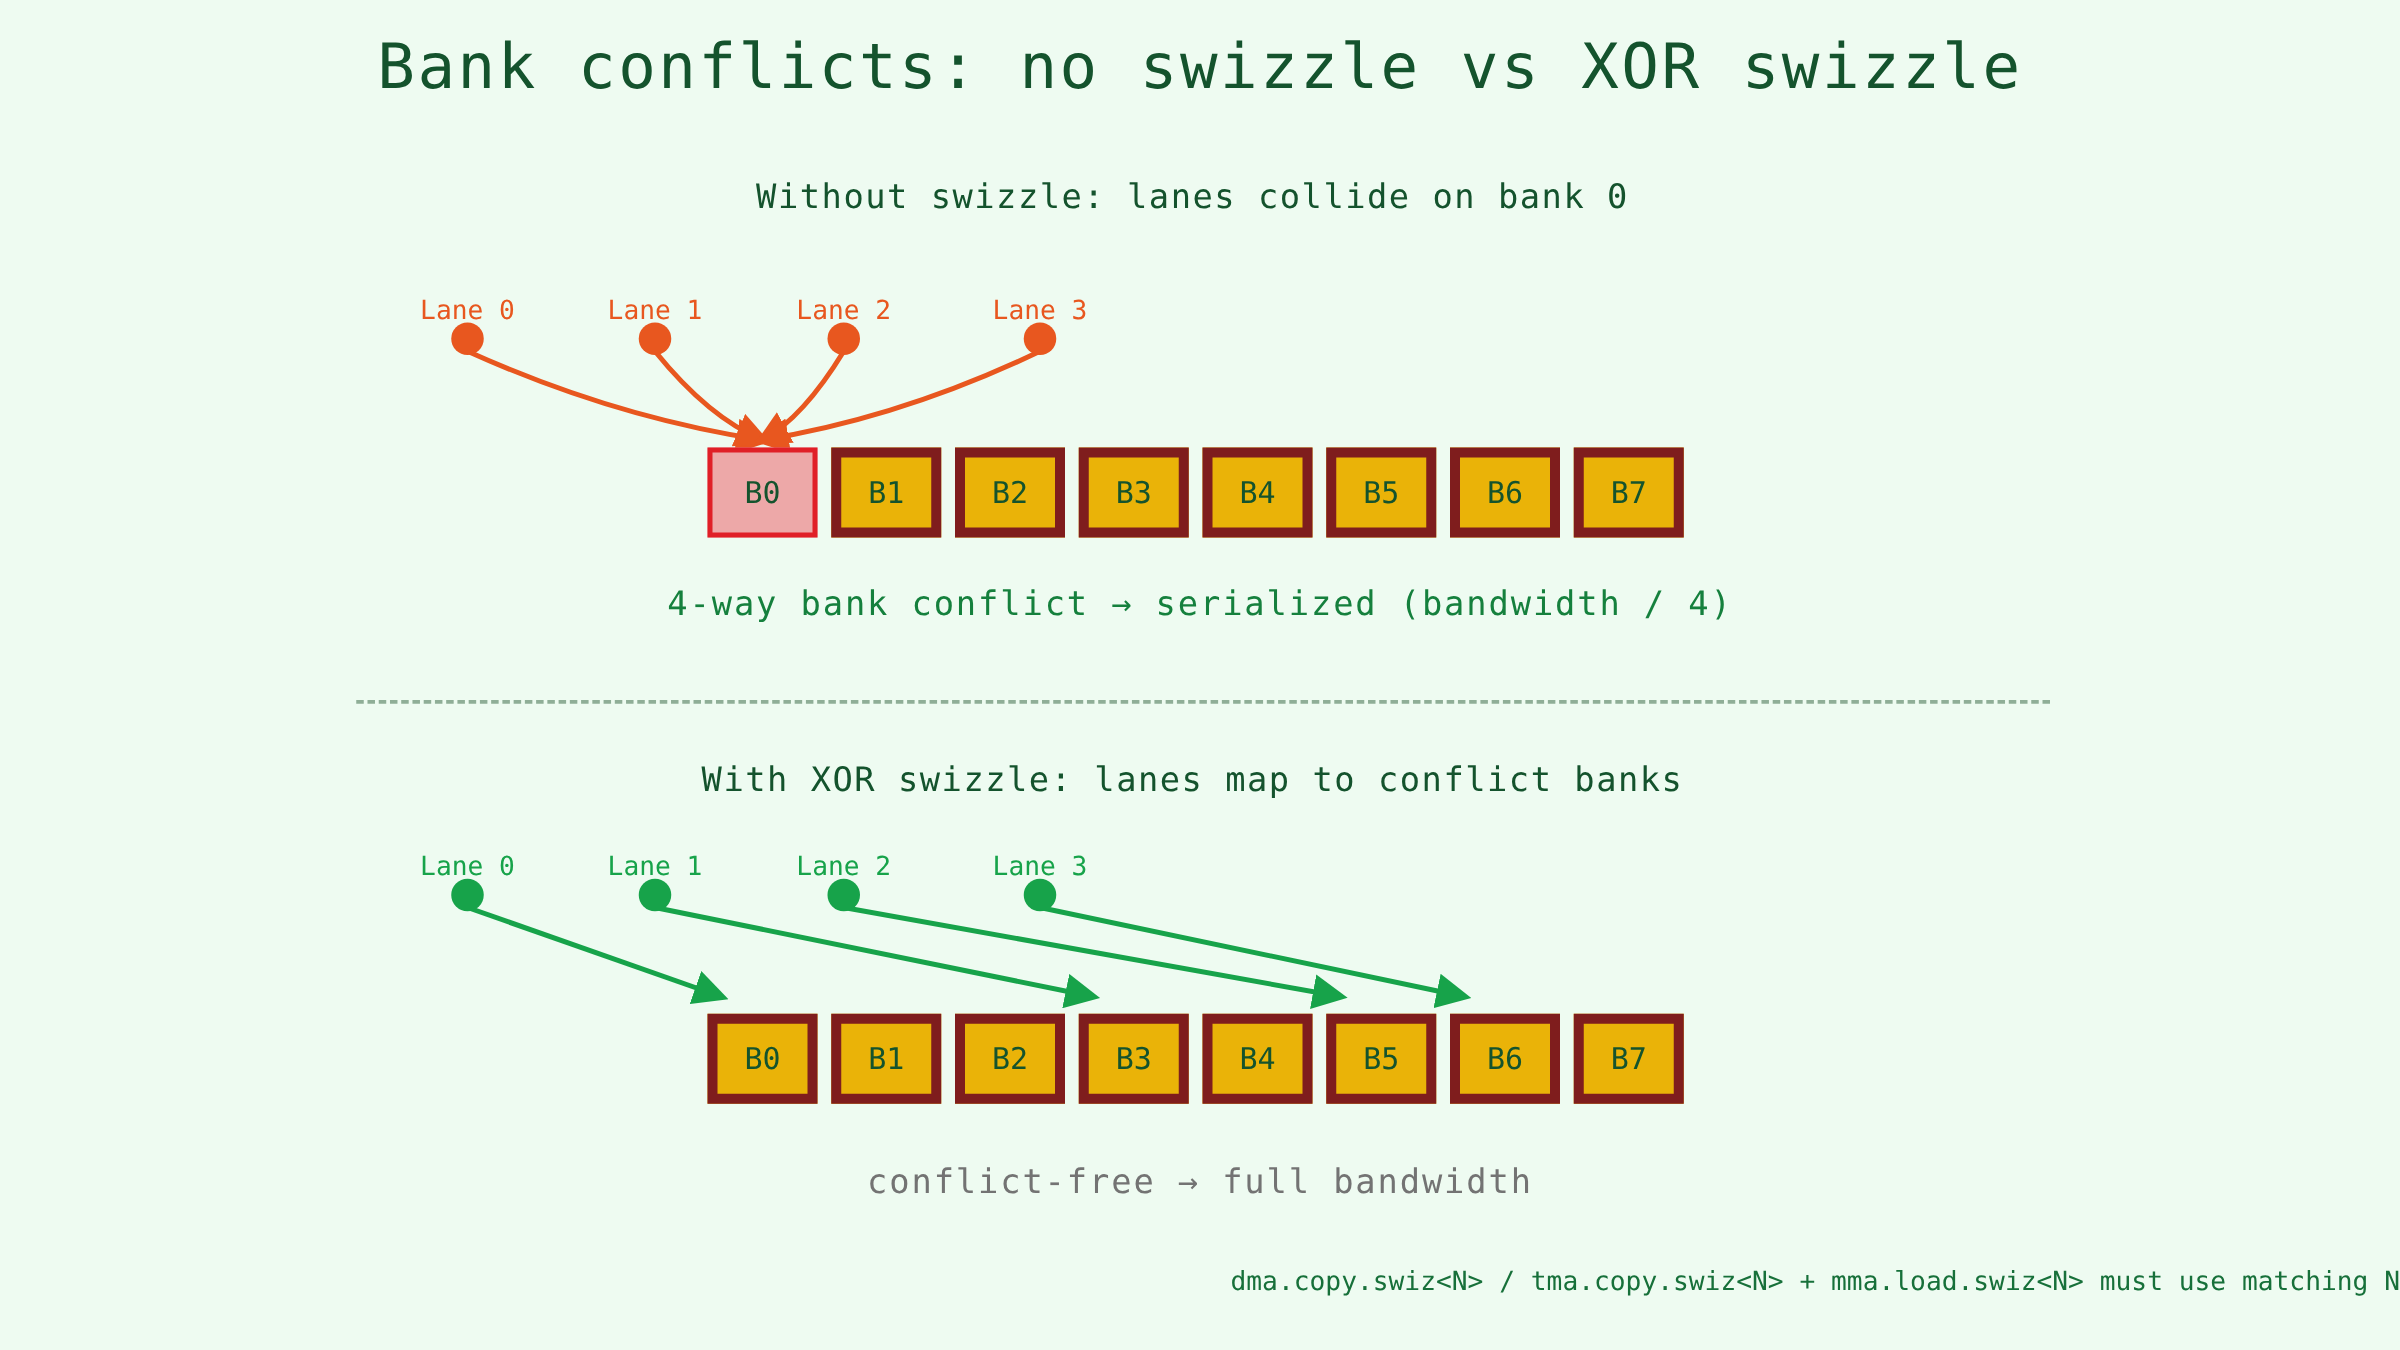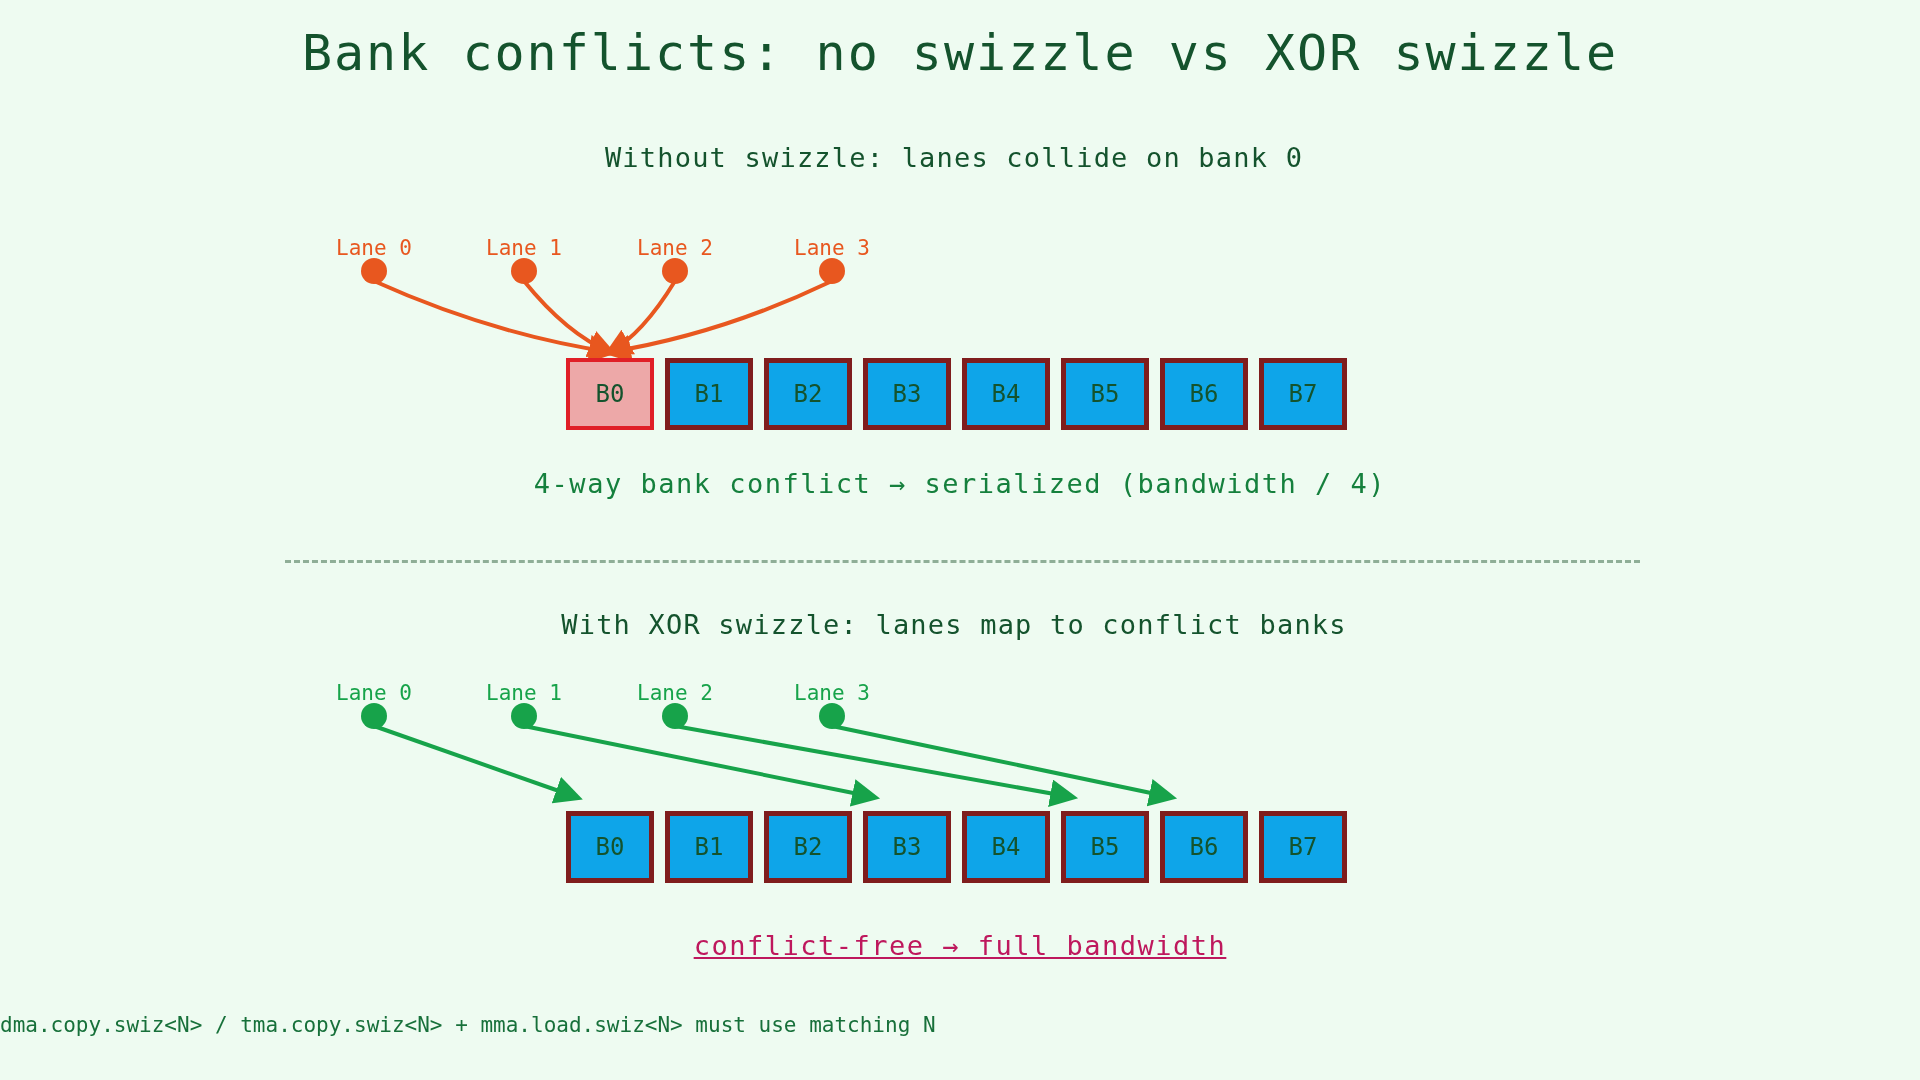--- a/index.html
+++ b/index.html
@@ -51,48 +51,48 @@
 
   .caption {
     position: absolute;
     left: 0;
     width: 1920px;
     text-align: center;
     font-size: 27px;
     letter-spacing: 1.5px;
   }
   #caption-top { top: 468px; color: #15803d; }
-  #caption-bottom { top: 930px; color: #be185d; text-decoration: underline; }
+  #caption-bottom { top: 930px; color: #737373; }
 
   .footer-note {
     position: absolute;
     left: 0;
     top: 1013px;
     width: 1920px;
-    text-align: left;
+    text-align: right;
     font-size: 21px;
     color: #17703a;
   }
 
   .lane-label {
     position: absolute;
     font-size: 21px;
     transform: translateX(-50%);
     white-space: nowrap;
   }
   .lane-label.top { color: #e8571f; }
   .lane-label.bottom { color: #17a34a; }
 
   .bank {
     position: absolute;
     width: 88px;
     height: 72px;
     box-sizing: border-box;
-    border: 5px solid #7f1d1d;
-    background: #0ea5e9;
+    border: 8px solid #7f1d1d;
+    background: #eab308;
     color: #14532d;
     font-size: 24px;
     display: flex;
     align-items: center;
     justify-content: center;
   }
   .bank.hot {
     border: 4px solid #e01f27;
     background: #eda8a8;
   }

